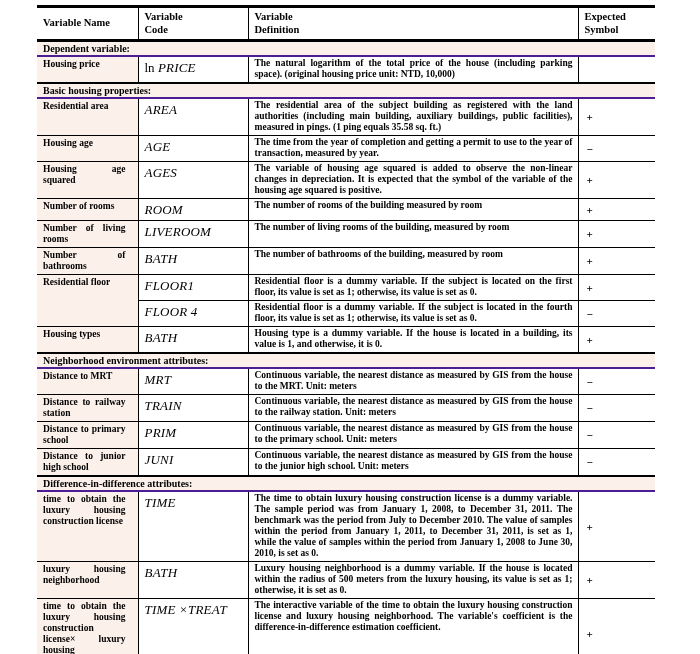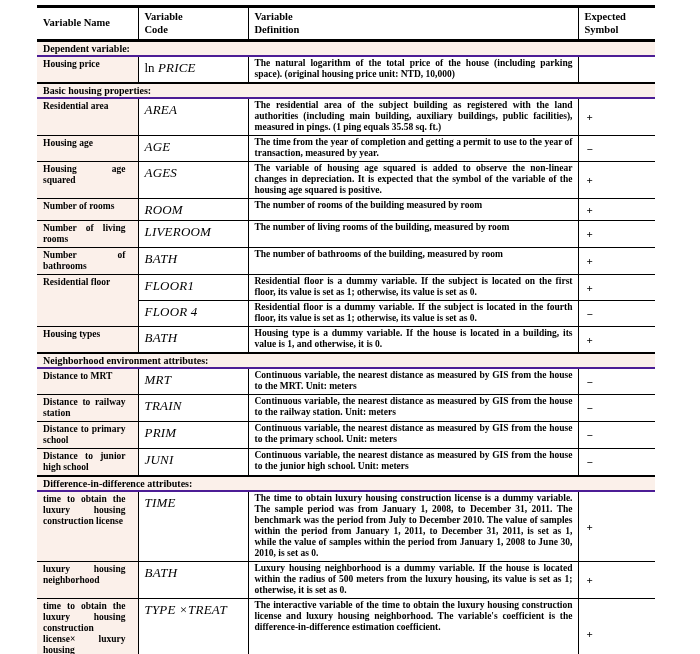--- a/index.html
+++ b/index.html
@@ -214,19 +214,19 @@
           <td class="sym">+</td>
         </tr>
         <tr>
           <td class="name vline">luxury housing neighborhood</td>
           <td class="code vline"><span class="code-prefix"></span><i>BATH</i></td>
           <td class="def vline">Luxury housing neighborhood is a dummy variable. If the house is located within the radius of 500 meters from the luxury housing, its value is set as 1; otherwise, it is set as 0.</td>
           <td class="sym">+</td>
         </tr>
         <tr>
           <td class="name vline">time to obtain the luxury housing construction license× luxury housing neighborhood</td>
-          <td class="code vline"><span class="code-prefix"></span><i>TYPE ×TREAT</i></td>
+          <td class="code vline"><span class="code-prefix"></span><i>TIME ×TREAT</i></td>
           <td class="def vline">The interactive variable of the time to obtain the luxury housing construction license and luxury housing neighborhood. The variable's coefficient is the difference-in-difference estimation coefficient.</td>
           <td class="sym">+</td>
         </tr>
       </tbody>
   </table>
 </div>
 
 </body></html>

